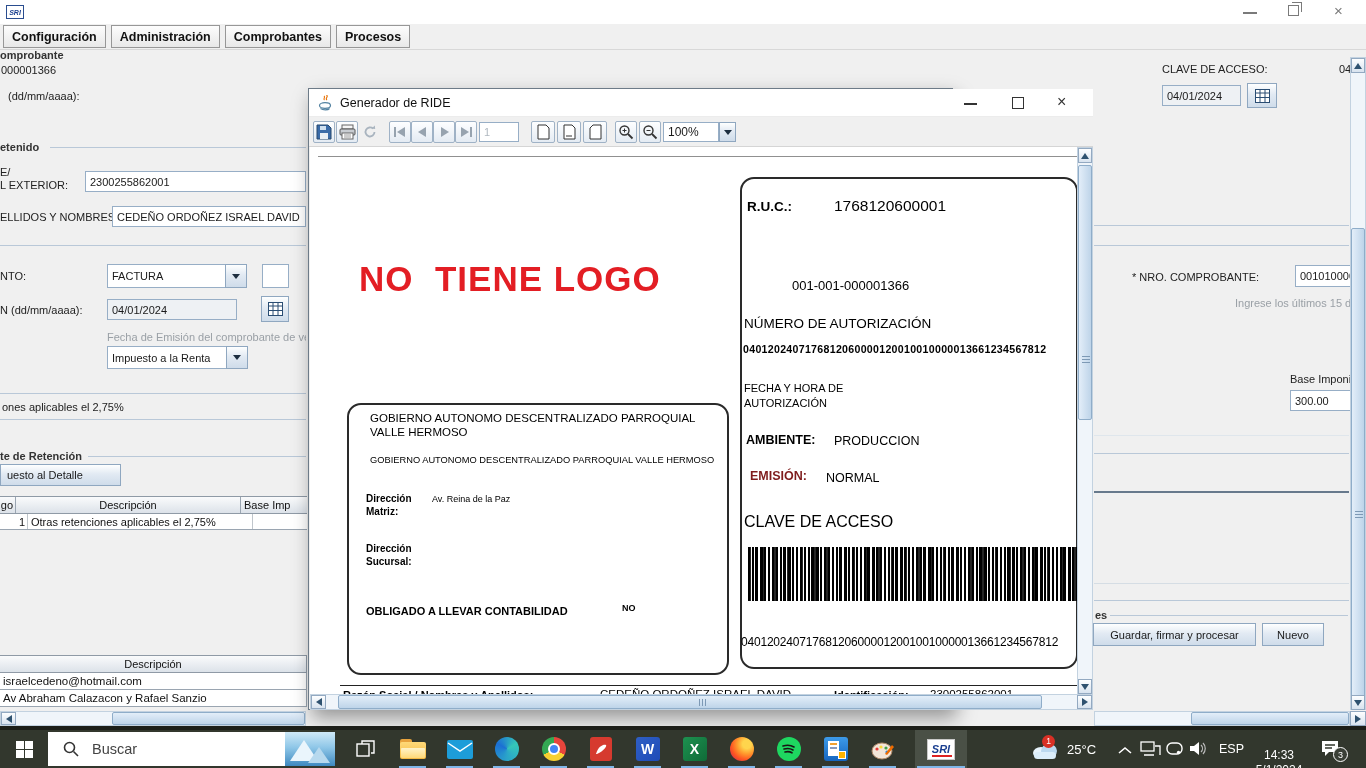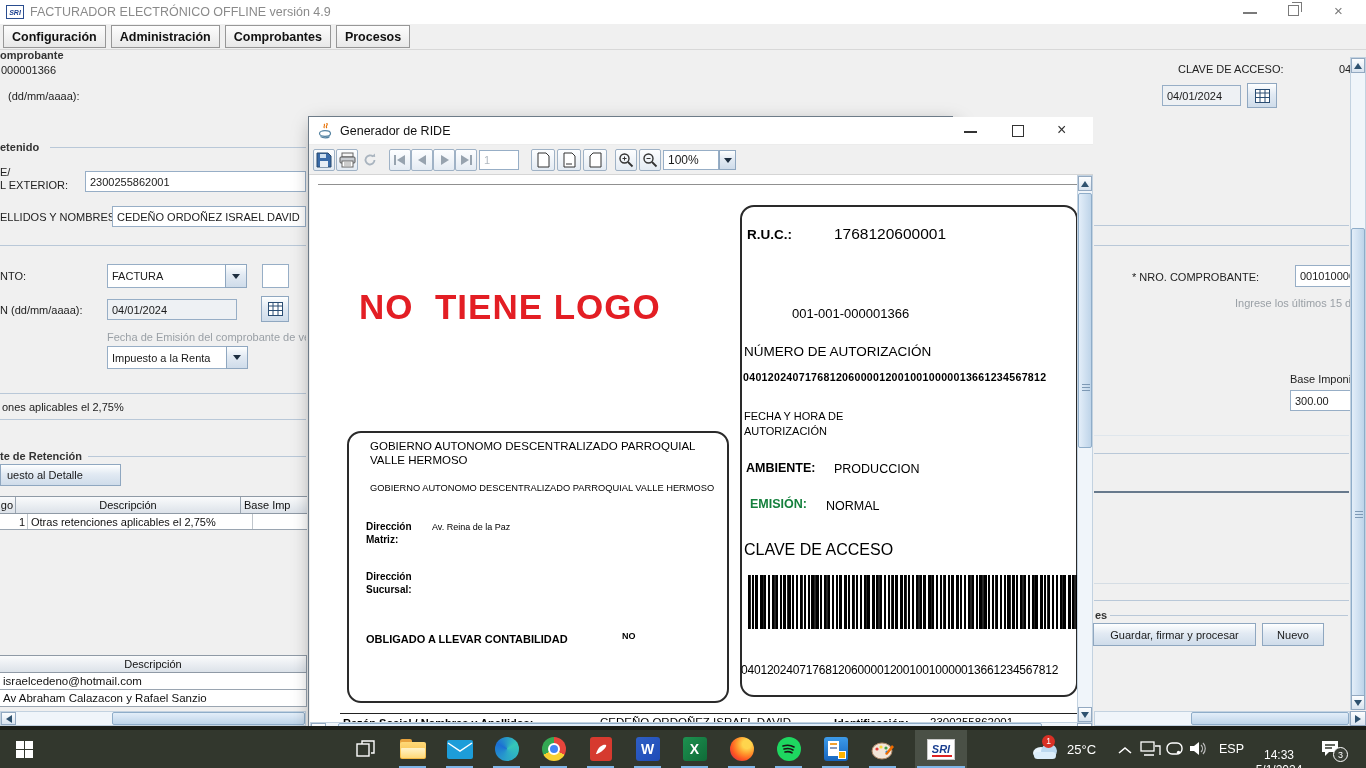--- a/index.html
+++ b/index.html
@@ -24,21 +24,21 @@
   .sb-btn{background:linear-gradient(#fdfeff,#d8e3ef);border:1px solid #93a9c1;display:flex;align-items:center;justify-content:center;position:absolute;}
   .tri-up{width:0;height:0;border-left:4px solid transparent;border-right:4px solid transparent;border-bottom:6px solid #2f5270;}
   .tri-down{width:0;height:0;border-left:4px solid transparent;border-right:4px solid transparent;border-top:6px solid #2f5270;}
   .tri-left{width:0;height:0;border-top:4px solid transparent;border-bottom:4px solid transparent;border-right:6px solid #2f5270;}
   .tri-right{width:0;height:0;border-top:4px solid transparent;border-bottom:4px solid transparent;border-left:6px solid #2f5270;}
   .grip-v{position:absolute;left:3px;width:8px;height:8px;background:repeating-linear-gradient(180deg,#7d99b5 0 1px,transparent 1px 3px);}
   .grip-h{position:absolute;top:3px;width:8px;height:7px;background:repeating-linear-gradient(90deg,#7d99b5 0 1px,transparent 1px 3px);}
   .tbtn{width:22px;height:22px;display:flex;align-items:center;justify-content:center;background:linear-gradient(#fdfeff,#e4ebf3);border:1px solid #9fb2c6;border-radius:2px;}
   .tbtn.flat{background:transparent;border:1px solid transparent;}
   
-  #dialog{position:absolute;left:308px;top:116px;width:645px;height:622px;background:#f0f0f0;border:1px solid #6d7b88;box-shadow:4px 8px 18px rgba(0,0,0,.38);}
+  #dialog{position:absolute;left:308px;top:88px;width:645px;height:622px;background:#f0f0f0;border:1px solid #6d7b88;box-shadow:4px 8px 18px rgba(0,0,0,.38);}
   #doc{position:absolute;left:1px;top:58px;width:767px;height:547px;background:#fff;overflow:hidden;}
   .docbox{position:absolute;border:2px solid #2a2a2a;border-radius:14px;background:#fff;}
   .barcode{background-color:#fff;background-image:
     repeating-linear-gradient(90deg,#000 0 2px,transparent 2px 4px),
     repeating-linear-gradient(90deg,#000 0 1px,transparent 1px 7px),
     repeating-linear-gradient(90deg,rgba(0,0,0,.85) 0 3px,transparent 3px 13px);}
   
   #taskbar{position:absolute;left:0;top:730px;width:1366px;height:38px;background:#32372d;}
   .tb-tile{position:absolute;top:0;height:38px;display:flex;align-items:center;justify-content:center;}
   .tb-underline{position:absolute;bottom:0;left:9px;right:9px;height:2px;background:#7fb6e8;}
@@ -46,21 +46,20 @@
 </style>
 </head>
 <body>
 
 <div id="screen">
 
   <div class="abs" style="left:0;top:0;width:1366px;height:24px;background:#fff;">
     <div class="abs" style="left:6px;top:5px;width:18px;height:14px;background:#fff;border:1px solid #2a4d8f;display:flex;align-items:center;justify-content:center;">
       <span style="font-size:7px;font-weight:bold;font-style:italic;color:#1a3f8f;">SRI</span>
     </div>
-    <span class="abs" style="left:30px;top:5px;font-size:12.5px;color:#8a8a8a;">FACTURADOR ELECTRÓNICO OFFLINE versión 4.9</span>
     <div class="abs" style="left:1243px;top:12px;width:14px;height:2px;background:#7a7a7a;"></div>
     <div class="abs" style="left:1288px;top:5px;width:11px;height:11px;border:1.5px solid #7a7a7a;background:#fff;"></div>
     <div class="abs" style="left:1292px;top:2px;width:10px;height:10px;border:1.5px solid #7a7a7a;border-left:none;border-bottom:none;"></div>
     <span class="abs" style="left:1334px;top:2px;font-size:15px;color:#7a7a7a;">×</span>
   </div>
 
   <div class="abs" style="left:0;top:24px;width:1366px;height:26px;background:#f0f0f0;border-bottom:1px solid #d8d8d8;display:flex;align-items:center;gap:5px;padding-left:3px;">
     <div class="menu-btn">Configuración</div>
     <div class="menu-btn">Administración</div>
     <div class="menu-btn">Comprobantes</div>
@@ -151,21 +150,21 @@
       </div>
   </div>
 
   <div class="abs sb-track" style="left:0;top:711px;width:306px;height:15px;">
     <div class="sb-btn" style="left:0;top:0;width:15px;height:13px;">
         <div class="tri-left"></div>
       </div>
     <div class="sb-thumb h" style="left:111px;top:0;width:193px;height:13px;"></div>
   </div>
 
-  <span class="abs lbl" style="left:1162px;top:63px;margin-left:16px;">CLAVE DE ACCESO:</span>
+  <span class="abs lbl" style="left:1162px;top:63px;">CLAVE DE ACCESO:</span>
   <span class="abs lbl" style="left:1339px;top:63px;">040</span>
   <div class="abs field flat" style="left:1162px;top:85px;width:79px;height:21px;">04/01/2024</div>
   <div class="abs nbtn" style="left:1247px;top:83px;width:30px;height:25px;">
     <svg width="15" height="14">
         <rect x="0.5" y="0.5" width="14" height="13" fill="#fff" stroke="#2a4d73"></rect>
         <line x1="0.5" y1="4" x2="14.5" y2="4" stroke="#2a4d73"></line>
         <line x1="5" y1="0.5" x2="5" y2="13.5" stroke="#2a4d73"></line>
         <line x1="10" y1="0.5" x2="10" y2="13.5" stroke="#2a4d73"></line>
         <line x1="0.5" y1="8.5" x2="14.5" y2="8.5" stroke="#2a4d73"></line>
       </svg>
@@ -319,21 +318,21 @@
       <div class="docbox" style="left:430px;top:30px;width:338px;height:492px;"></div>
       <span class="abs" style="left:437px;top:52px;font-size:13.5px;font-weight:bold;color:#000;">R.U.C.:</span>
       <span class="abs" style="left:524px;top:50px;font-size:15.5px;color:#000;">1768120600001</span>
       <span class="abs" style="left:482px;top:131px;font-size:13px;color:#000;">001-001-000001366</span>
       <span class="abs" style="left:434px;top:169px;font-size:13.5px;color:#000;">NÚMERO DE AUTORIZACIÓN</span>
       <span class="abs" style="left:433px;top:196px;font-size:10.6px;font-weight:bold;color:#000;letter-spacing:0.3px;">0401202407176812060000120010010000013661234567812</span>
       <span class="abs" style="left:434px;top:235px;font-size:11px;color:#000;">FECHA Y HORA DE</span>
       <span class="abs" style="left:434px;top:250px;font-size:11px;color:#000;">AUTORIZACIÓN</span>
       <span class="abs" style="left:436px;top:286px;font-size:12.5px;font-weight:bold;color:#000;">AMBIENTE:</span>
       <span class="abs" style="left:524px;top:287px;font-size:12.5px;color:#000;">PRODUCCION</span>
-      <span class="abs" style="left:440px;top:322px;font-size:12.5px;font-weight:bold;color:#15803d;">EMISIÓN:</span>
+      <span class="abs" style="left:440px;top:322px;font-size:12.5px;font-weight:bold;color:#7f1d1d;">EMISIÓN:</span>
       <span class="abs" style="left:516px;top:324px;font-size:12.5px;color:#000;">NORMAL</span>
       <span class="abs" style="left:434px;top:366px;font-size:16px;color:#000;">CLAVE DE ACCESO</span>
       <div class="abs barcode" style="left:438px;top:400px;width:330px;height:54px;"></div>
       <span class="abs" style="left:431px;top:488px;font-size:12px;color:#000;letter-spacing:-0.2px;">0401202407176812060000120010010000013661234567812</span>
 
       <div class="docbox" style="left:37px;top:256px;width:382px;height:272px;"></div>
       <div class="abs" style="left:60px;top:264px;width:344px;font-size:11.5px;line-height:14px;color:#000;">GOBIERNO AUTONOMO DESCENTRALIZADO PARROQUIAL VALLE HERMOSO</div>
       <div class="abs" style="left:60px;top:308px;width:352px;font-size:9.3px;color:#000;">GOBIERNO AUTONOMO DESCENTRALIZADO PARROQUIAL VALLE HERMOSO</div>
       <span class="abs" style="left:56px;top:346px;font-size:10px;font-weight:bold;color:#000;">Dirección</span>
       <span class="abs" style="left:56px;top:359px;font-size:10px;font-weight:bold;color:#000;">Matriz:</span>
@@ -379,20 +378,33 @@
 
   <div id="taskbar">
     <div class="tb-tile" style="left:0;width:48px;">
       <svg width="17" height="17" viewBox="0 0 17 17">
           <rect x="0" y="0" width="8" height="8" fill="#fff"></rect>
           <rect x="9" y="0" width="8" height="8" fill="#fff"></rect>
           <rect x="0" y="9" width="8" height="8" fill="#fff"></rect>
           <rect x="9" y="9" width="8" height="8" fill="#fff"></rect>
         </svg>
     </div>
+    <div class="abs" style="left:48px;top:2px;width:287px;height:34px;background:#fff;display:flex;align-items:center;">
+      <span style="margin-left:14px;display:flex;">
+        <svg width="18" height="18" viewBox="0 0 18 18">
+            <circle cx="7.5" cy="7.5" r="5" fill="none" stroke="#333" stroke-width="1.6"></circle>
+            <line x1="11.5" y1="11.5" x2="16" y2="16" stroke="#333" stroke-width="1.6"></line>
+          </svg>
+      </span>
+      <span style="margin-left:12px;font-size:14.5px;color:#444;">Buscar</span>
+      <div class="abs" style="right:0;top:0;width:50px;height:34px;background:linear-gradient(180deg,#cfe9f7 0%,#8fc7e8 45%,#3e89c0 100%);overflow:hidden;">
+        <div style="position:absolute;left:5px;bottom:5px;width:0;height:0;border-left:14px solid transparent;border-right:14px solid transparent;border-bottom:21px solid #eaf5fc;"></div>
+        <div style="position:absolute;left:23px;bottom:3px;width:0;height:0;border-left:11px solid transparent;border-right:11px solid transparent;border-bottom:16px solid #b7d9ee;"></div>
+      </div>
+    </div>
     <div class="tb-tile" style="left:345px;width:42px;">
       <svg width="20" height="20" viewBox="0 0 20 20">
           <rect x="1" y="5" width="12" height="12" fill="none" stroke="#fff" stroke-width="1.4"></rect>
           <path d="M6 5V2h12v12h-3" fill="none" stroke="#fff" stroke-width="1.4"></path>
         </svg>
     </div>
 
     <div class="tb-tile" style="left:390px;width:45px;">
       <div style="position:relative;width:26px;height:20px;">
         <div style="position:absolute;left:0;top:0;width:12px;height:6px;background:#e8a33d;border-radius:2px 2px 0 0;"></div>

